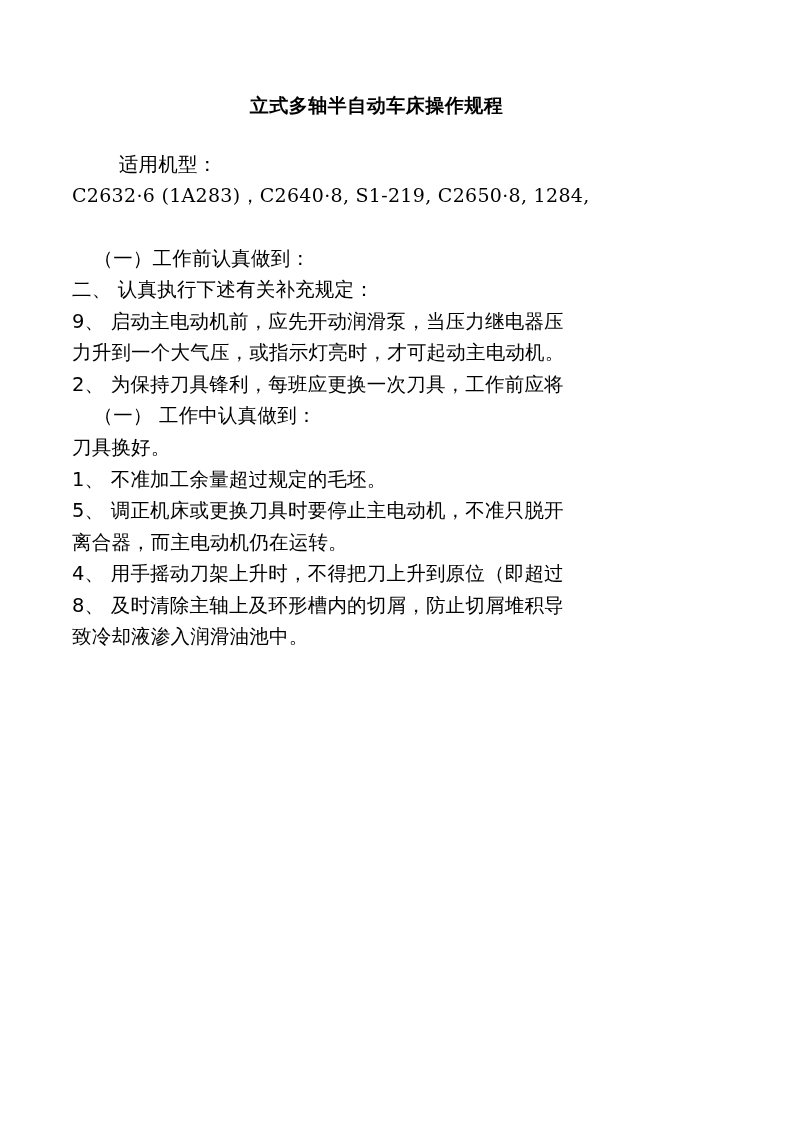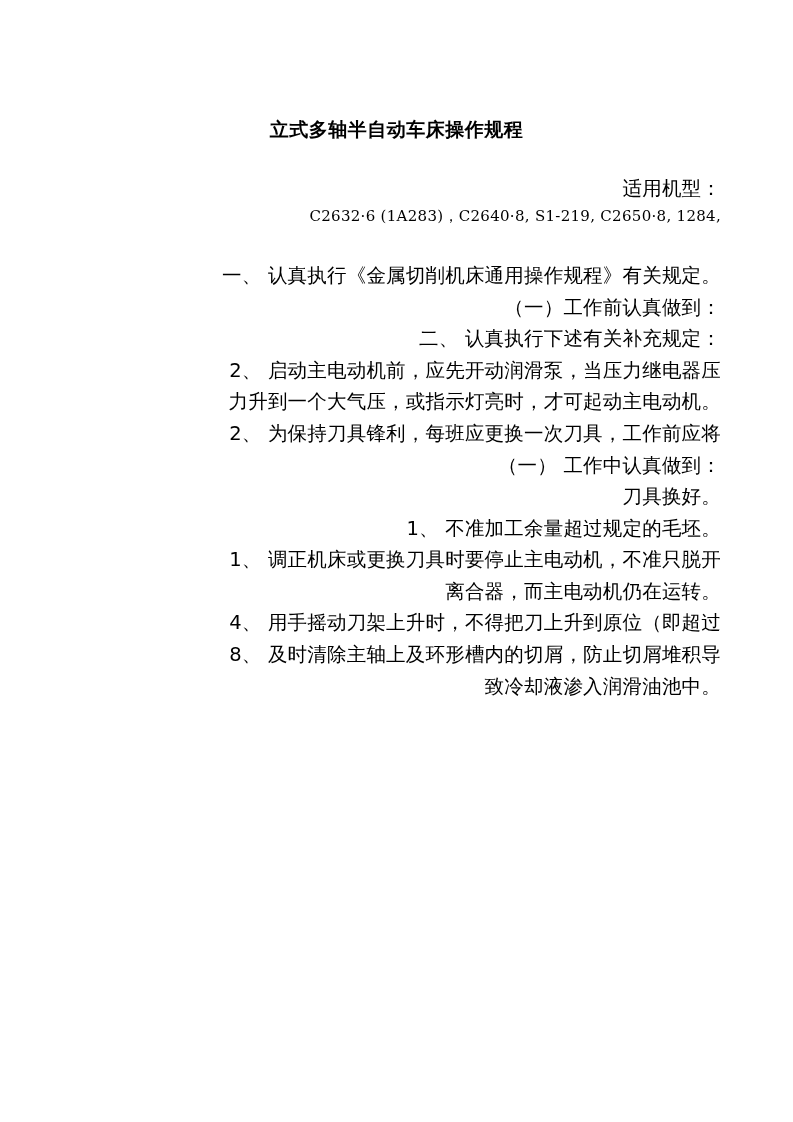--- a/index.html
+++ b/index.html
@@ -12,80 +12,77 @@
     height: 1122px;
     font-family: "DejaVu Sans", "Liberation Sans", sans-serif;
     color: #000000;
     overflow: hidden;
   }
   .page {
     position: relative;
     width: 793px;
     height: 887px;
     box-sizing: border-box;
-    padding: 92px 72px 60px 72px;
-    margin-top: 24px;
+    padding: 92px 112px 60px 72px;
   }
   .doc-title {
     text-align: center;
     font-size: 19px;
     font-weight: bold;
     letter-spacing: 0.5px;
     margin: 0 0 30px 0;
     line-height: 1.4;
   }
   .body-text {
     font-size: 19.5px;
     line-height: 1.62;
     letter-spacing: 0.2px;
-    text-align: right;
   }
   .p {
     margin: 0;
     text-indent: 0;
   }
   .indent-2 {
     text-indent: 2.4em;
   }
   .indent-1 {
     text-indent: 1.1em;
   }
   .blank-line {
     height: 1.62em;
   }
   .latin {
     font-family: "DejaVu Serif", "Liberation Serif", serif;
-    font-size: 15px;
+    font-size: 19px;
     letter-spacing: 0.3px;
   }
 </style>
 </head>
 <body>
 
 <div class="page">
 
   <h1 class="doc-title">立式多轴半自动车床操作规程</h1>
 
   <div class="body-text">
 
     <p class="p indent-2">适用机型：</p>
 
     <p class="p latin">C2632·6 (1A283)，C2640·8, S1-219, C2650·8, 1284,</p>
 
     <div class="blank-line"></div>
 
-    <p class="p">一、 认真执行《金属切削机床通用操作规程》有关规定。</p>
     <p class="p indent-1">（一）工作前认真做到：</p>
     <p class="p">二、 认真执行下述有关补充规定：</p>
-    <p class="p">2、 启动主电动机前，应先开动润滑泵，当压力继电器压</p>
+    <p class="p">9、 启动主电动机前，应先开动润滑泵，当压力继电器压</p>
     <p class="p">力升到一个大气压，或指示灯亮时，才可起动主电动机。</p>
     <p class="p">2、 为保持刀具锋利，每班应更换一次刀具，工作前应将</p>
     <p class="p indent-1">（一） 工作中认真做到：</p>
     <p class="p">刀具换好。</p>
     <p class="p">1、 不准加工余量超过规定的毛坯。</p>
-    <p class="p">1、 调正机床或更换刀具时要停止主电动机，不准只脱开</p>
+    <p class="p">5、 调正机床或更换刀具时要停止主电动机，不准只脱开</p>
     <p class="p">离合器，而主电动机仍在运转。</p>
     <p class="p">4、 用手摇动刀架上升时，不得把刀上升到原位（即超过</p>
     <p class="p">8、 及时清除主轴上及环形槽内的切屑，防止切屑堆积导</p>
     <p class="p">致冷却液渗入润滑油池中。</p>
 
   </div>
 </div>
 
 </body></html>

